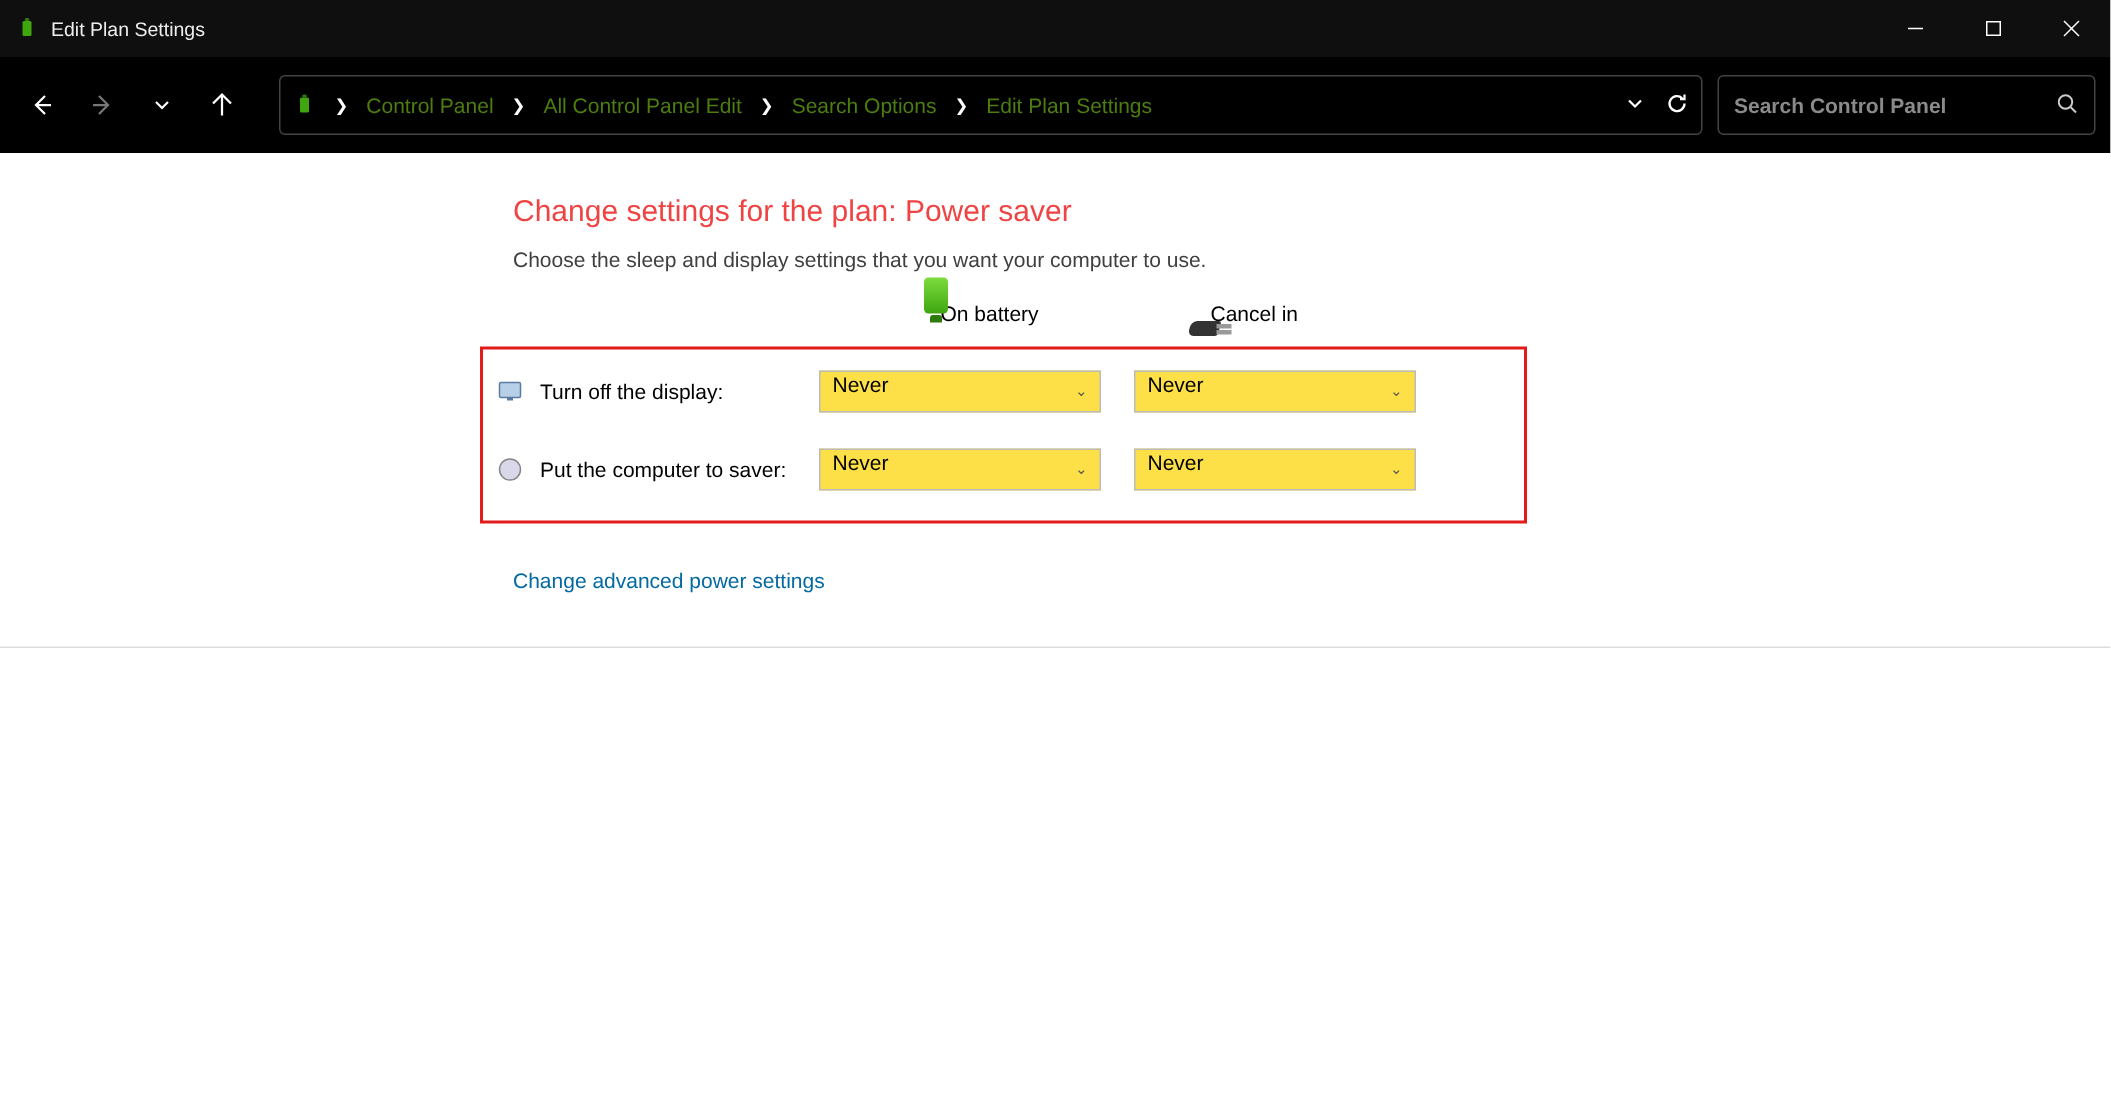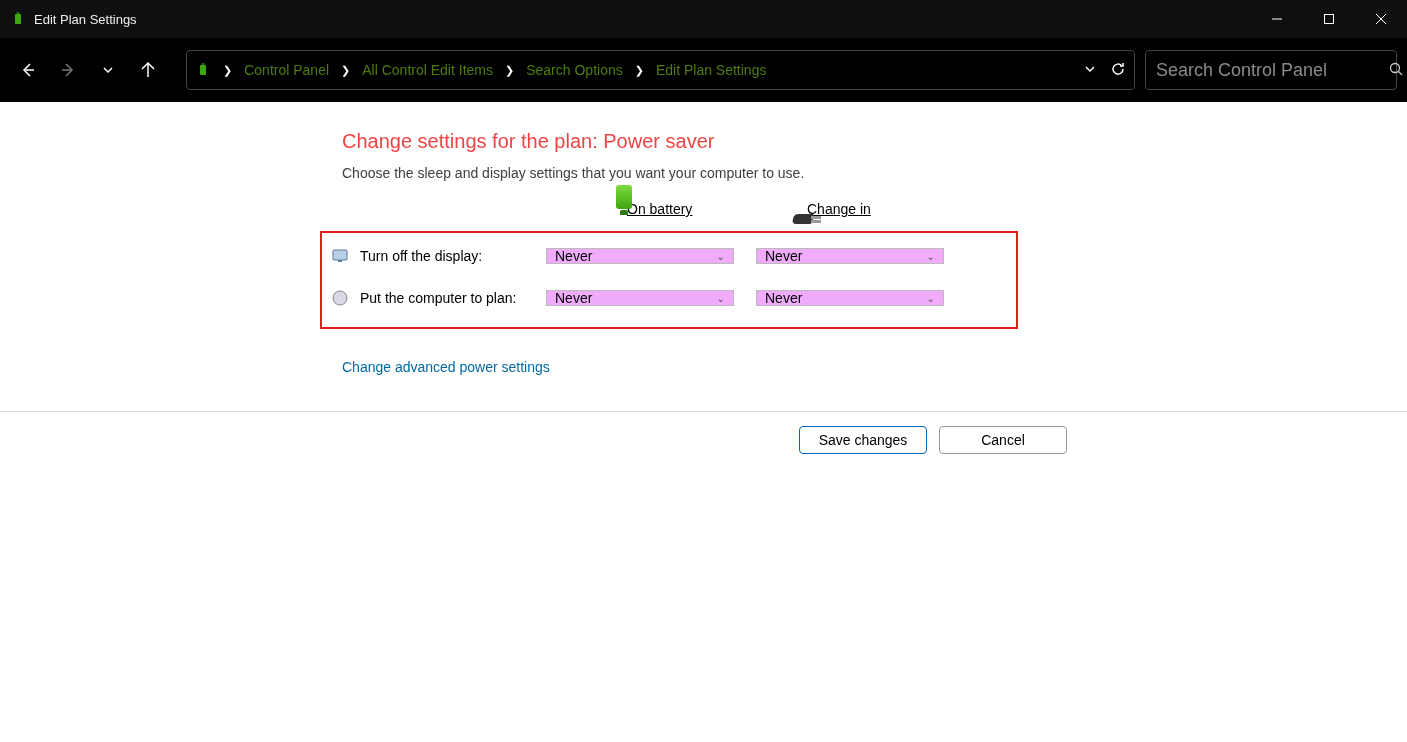--- a/index.html
+++ b/index.html
@@ -81,21 +81,22 @@
       color: #888;
       font-size: 14px;
       background: transparent;
     }
     .searchbox input {
       background: transparent;
       border: none;
       outline: none;
       color: #f97316;
       flex: 1;
-      font-size: 18px;
+      font-size: 14px;
+      font-weight: bold;
     }
     .searchbox input::placeholder { color: #8a8a8a; }
     .content {
       padding: 28px 0 0 0;
       color: #000;
     }
     .inner {
       margin-left: 342px;
       width: 720px;
     }
@@ -115,21 +116,20 @@
       align-items: center;
       margin-bottom: 14px;
     }
     .col-icon-area { width: 225px; }
     .col {
       width: 190px;
       display: flex;
       align-items: center;
       gap: 14px;
       padding-left: 46px;
-      text-decoration: underline;
     }
     .col + .col { padding-left: 36px; }
     .redbox {
       border: 2px solid #e21b1b;
       padding: 14px 16px 20px 6px;
       margin-left: -22px;
       width: 698px;
     }
     .row {
       display: flex;
@@ -140,25 +140,25 @@
     .row .icon-slot {
       width: 24px; display:flex; align-items:center; justify-content:center;
       margin-right: 8px;
     }
     .row .label {
       width: 186px;
       font-size: 14px;
     }
     .select {
       width: 188px;
-      height: 16px;
+      height: 28px;
       border: 1px solid #bbb;
-      background: #f0abfc;
-      display: flex;
-      align-items: center;
+      background: #fde047;
+      display: flex;
+      align-items: flex-start;
       padding: 0 8px;
       margin-right: 22px;
       position: relative;
       font-size: 14px;
     }
     .select .chev-s {
       position: absolute; right: 8px; top: 50%; transform: translateY(-50%);
       font-size: 10px; color: #555;
     }
     .link {
@@ -273,21 +273,21 @@
   <div class="addrbar">
     <span style="margin-right:6px;display:flex;">
       <svg width="16" height="16" viewBox="0 0 16 16">
           <rect x="5" y="3" width="6" height="10" rx="1" fill="#3fa610"></rect>
           <rect x="6.5" y="1" width="3" height="2" rx="1" fill="#2f7a0c"></rect>
         </svg>
     </span>
     <span class="chev">❯</span>
     <span class="crumb">Control Panel</span>
     <span class="chev">❯</span>
-    <span class="crumb">All Control Edit Items</span>
+    <span class="crumb">All Control Panel Edit</span>
     <span class="chev">❯</span>
     <span class="crumb">Search Options</span>
     <span class="chev">❯</span>
     <span class="crumb">Edit Plan Settings</span>
     <div class="addr-right">
       <span style="color:#fff;">
         <svg width="12" height="12" viewBox="0 0 12 12">
             <path d="M2 4 L6 8 L10 4" fill="none" stroke="#fff" stroke-width="1.5"></path>
           </svg>
       </span>
@@ -319,21 +319,21 @@
     <div class="cols">
       <div class="col-icon-area"></div>
       <div class="col">
         <span>
           <span class="battery-ico"><span class="tip"></span><span class="body"></span></span>
         </span>
         <span>On battery</span>
       </div>
       <div class="col">
         <span><span class="plug-ico"></span></span>
-        <span>Change in</span>
+        <span>Cancel in</span>
       </div>
     </div>
 
     <div class="redbox">
       <div class="row">
         <span class="icon-slot">
           <svg width="18" height="18" viewBox="0 0 18 18">
               <rect x="2" y="3" width="14" height="10" rx="1" fill="#b8cfe8" stroke="#5a7ca0"></rect>
               <rect x="7" y="13" width="4" height="2" fill="#5a7ca0"></rect>
             </svg>
@@ -349,33 +349,29 @@
         </div>
       </div>
 
       <div class="row">
         <span class="icon-slot">
           <svg width="18" height="18" viewBox="0 0 18 18">
               <circle cx="9" cy="9" r="7" fill="#d8d8e8" stroke="#888"></circle>
               <path d="M9 2 A7 7 0 0 1 9 16 A5 5 0 0 0 9 2" fill="#667"></path>
             </svg>
         </span>
-        <span class="label">Put the computer to plan:</span>
+        <span class="label">Put the computer to saver:</span>
         <div class="select">
           <span>Never</span>
           <span class="chev-s">⌄</span>
         </div>
         <div class="select">
           <span>Never</span>
           <span class="chev-s">⌄</span>
         </div>
       </div>
     </div>
 
     <a class="link">Change advanced power settings</a>
   </div>
 
   <div class="footer-sep"></div>
-  <div class="footer">
-    <button class="btn primary">Save changes</button>
-    <button class="btn">Cancel</button>
-  </div>
 </div>
 
 </body></html>

